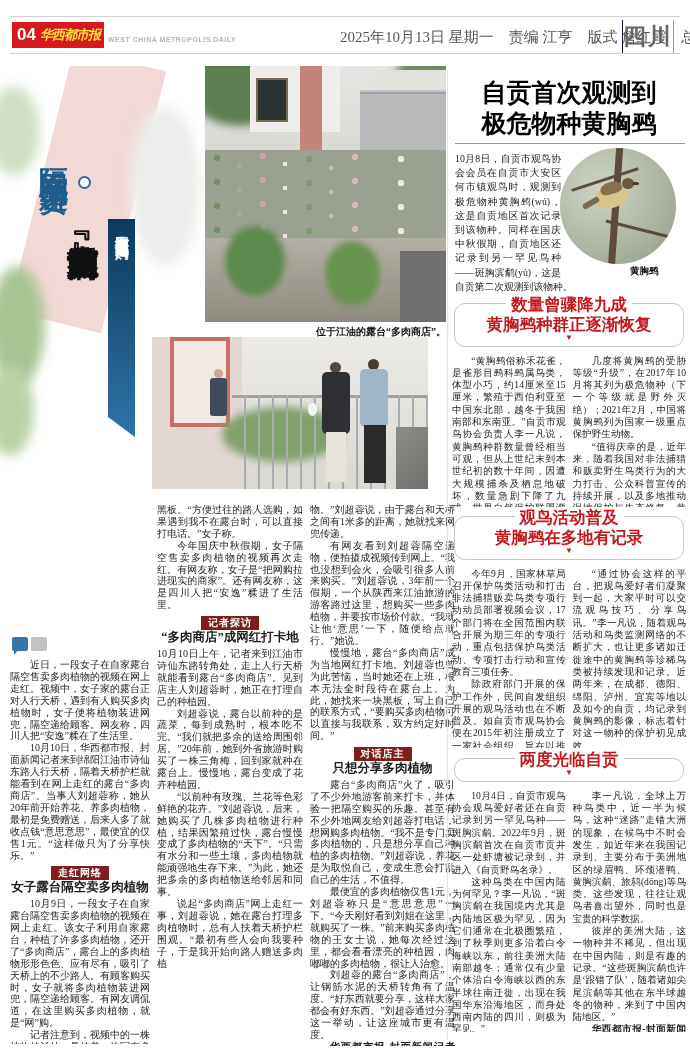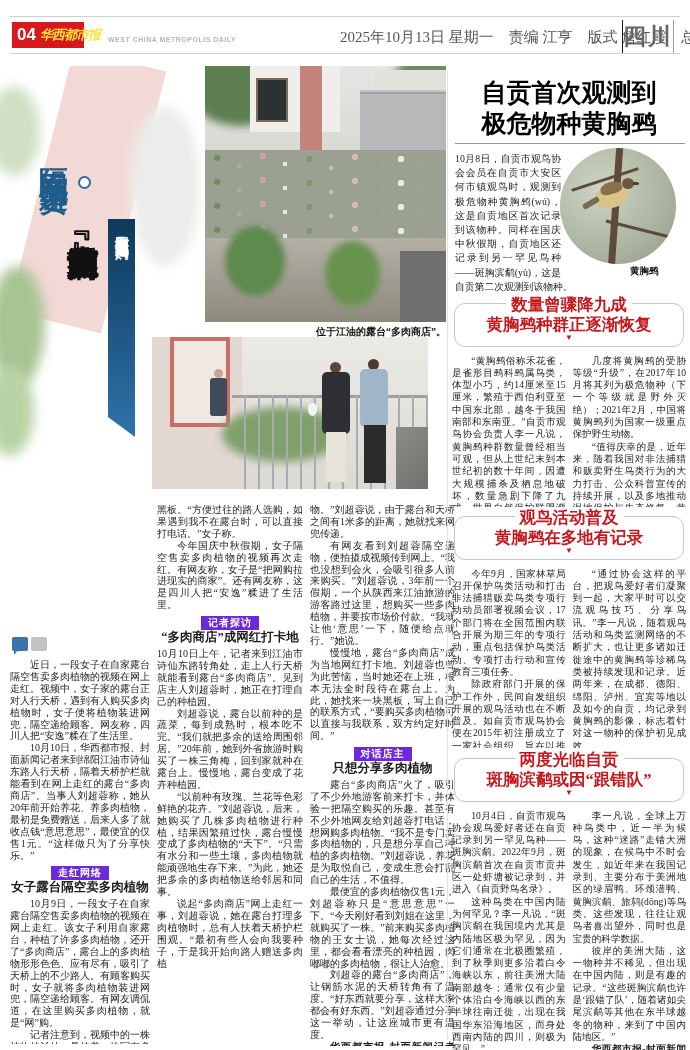--- a/index.html
+++ b/index.html
@@ -1,21 +1,21 @@
 <!DOCTYPE html>
 <html><head>
 <meta charset="utf-8">
 <style>
   html,body{margin:0;padding:0;background:#e8e8e8;}
   #page{position:relative;width:690px;height:1050px;background:#fff;overflow:hidden;
         font-family:"Liberation Serif","DejaVu Serif",serif;color:#1a1a1a;}
   .abs{position:absolute;}
   
   .rule{position:absolute;height:1px;background:#cfcfcf;}
-  #masthead-box{left:12px;top:22px;width:72px;height:26px;background:#d6191f;display:flex;align-items:center;gap:4px;padding:0 5px;box-sizing:border-box;}
+  #masthead-box{left:12px;top:22px;width:92px;height:26px;background:#d6191f;display:flex;align-items:center;gap:4px;padding:0 5px;box-sizing:border-box;}
   #page-num{color:#fff;font-weight:bold;font-size:17px;font-family:"Liberation Sans",sans-serif;}
   #paper-name{color:#ffe13a;font-weight:bold;font-size:13px;font-style:italic;letter-spacing:-1px;white-space:nowrap;}
   #paper-name-en{left:108px;top:36px;font-size:7px;color:#b5b5b5;font-weight:bold;font-family:"Liberation Sans",sans-serif;letter-spacing:.5px;}
   #dateline{left:340px;top:28px;width:280px;font-size:15px;color:#555;white-space:nowrap;}
   #region-box{left:622px;top:20px;width:50px;height:33px;border-left:1px solid #0f172a;border-right:1px solid #999;
               display:flex;align-items:center;justify-content:center;font-size:23px;color:#666;letter-spacing:2px;font-weight:bold;}
   
   .v{writing-mode:vertical-rl;text-orientation:upright;}
   #side-headline{left:34px;top:146px;font-size:29px;font-weight:900;color:#1f5d8c;letter-spacing:3px;}
   #main-headline{left:66px;top:221px;font-size:32px;font-weight:900;color:#111;line-height:1.08;}
@@ -43,21 +43,21 @@
       radial-gradient(circle 4px at 126px 18px,#b9c79c 60%,transparent 61%),
       radial-gradient(circle 5px at 150px 7px,#d3b7ba 60%,transparent 61%),
       radial-gradient(circle 4px at 172px 15px,#8fa878 60%,transparent 61%),
       radial-gradient(circle 5px at 196px 9px,#eceade 60%,transparent 61%),
       radial-gradient(circle 4px at 218px 17px,#97ab7f 60%,transparent 61%);
       background-size:232px 24px;}
   
   .bodycol{position:absolute;font-size:10px;line-height:11.9px;text-align:justify;overflow:hidden;color:#1c1c1c;}
   .bodycol p{margin:0;text-indent:2em;}
   .cont-first p:first-child{text-indent:0;}
-  .badge{display:block;width:fit-content;margin:5px auto 2px;background:#6d28d9;color:#fff;font-size:10px;font-weight:bold;padding:1px 7px;letter-spacing:1px;}
+  .badge{display:block;width:fit-content;margin:5px auto 2px;background:#7f1d1d;color:#fff;font-size:10px;font-weight:bold;padding:1px 7px;letter-spacing:1px;}
   .subtitle{text-align:center;font-size:12.5px;font-weight:900;margin:1px 0 4px;text-indent:0 !important;}
   .byline{font-weight:bold;}
   
   .qsq{position:absolute;width:16px;height:14px;border-radius:2px;}
   
   #r-divider{left:447px;top:70px;width:1px;height:970px;background:#e3e3e3;}
   #r-title{left:452px;top:78px;width:234px;text-align:center;font-size:25px;font-weight:900;line-height:1.22;color:#000;}
   #r-title-rule{left:455px;top:143px;width:230px;height:1px;background:#9a9a9a;}
   #r-intro{left:455px;top:152px;width:230px;font-size:9.8px;line-height:14.2px;text-align:justify;color:#222;}
   #bird-circle{left:560px;top:148px;width:116px;height:116px;border-radius:50%;overflow:hidden;
@@ -243,21 +243,20 @@
       <div class="c cont-first">
           <p>“通过协会这样的平台，把观鸟爱好者们凝聚到一起，大家平时可以交流观鸟技巧、分享鸟讯。”李一凡说，随着观鸟活动和鸟类监测网络的不断扩大，也让更多诸如迁徙途中的黄胸鹀等珍稀鸟类被持续发现和记录。近两年来，在成都、德阳、绵阳、泸州、宜宾等地以及如今的自贡，均记录到黄胸鹀的影像，标志着针对这一物种的保护初见成效。</p>
         </div>
     </div>
   </div>
 
   <div class="sec" style="top:748px;">
     <div class="sec-hdr">
       <div class="hdr-box"></div>
       <span class="t">两度光临自贡</span><br>
-      <span class="t">斑胸滨鹬或因“跟错队”</span>
       <span class="dia">▼</span>
     </div>
     <div class="twocol" style="height:242px;">
       <div class="c">
           <p>10月4日，自贡市观鸟协会观鸟爱好者还在自贡记录到另一罕见鸟种——斑胸滨鹬。2022年9月，斑胸滨鹬首次在自贡市贡井区一处虾塘被记录到，并进入《自贡野鸟名录》。</p>
           <p>这种鸟类在中国内陆为何罕见？李一凡说，“斑胸滨鹬在我国境内尤其是内陆地区极为罕见，因为它们通常在北极圈繁殖，到了秋季则更多沿着白令海峡以东，前往美洲大陆南部越冬；通常仅有少量个体沿白令海峡以西的东半球往南迁徙，出现在我国华东沿海地区，而身处西南内陆的四川，则极为罕见。”</p>
         </div>
       <div class="c cont-first">
         <div class="cont-first">
             <p>李一凡说，全球上万种鸟类中，近一半为候鸟，这种“迷路”走错大洲的现象，在候鸟中不时会发生，如近年来在我国记录到、主要分布于美洲地区的绿眉鸭、环颈潜鸭、黄胸滨鹬、旅鸫(dōng)等鸟类。这些发现，往往让观鸟者喜出望外，同时也是宝贵的科学数据。</p>

